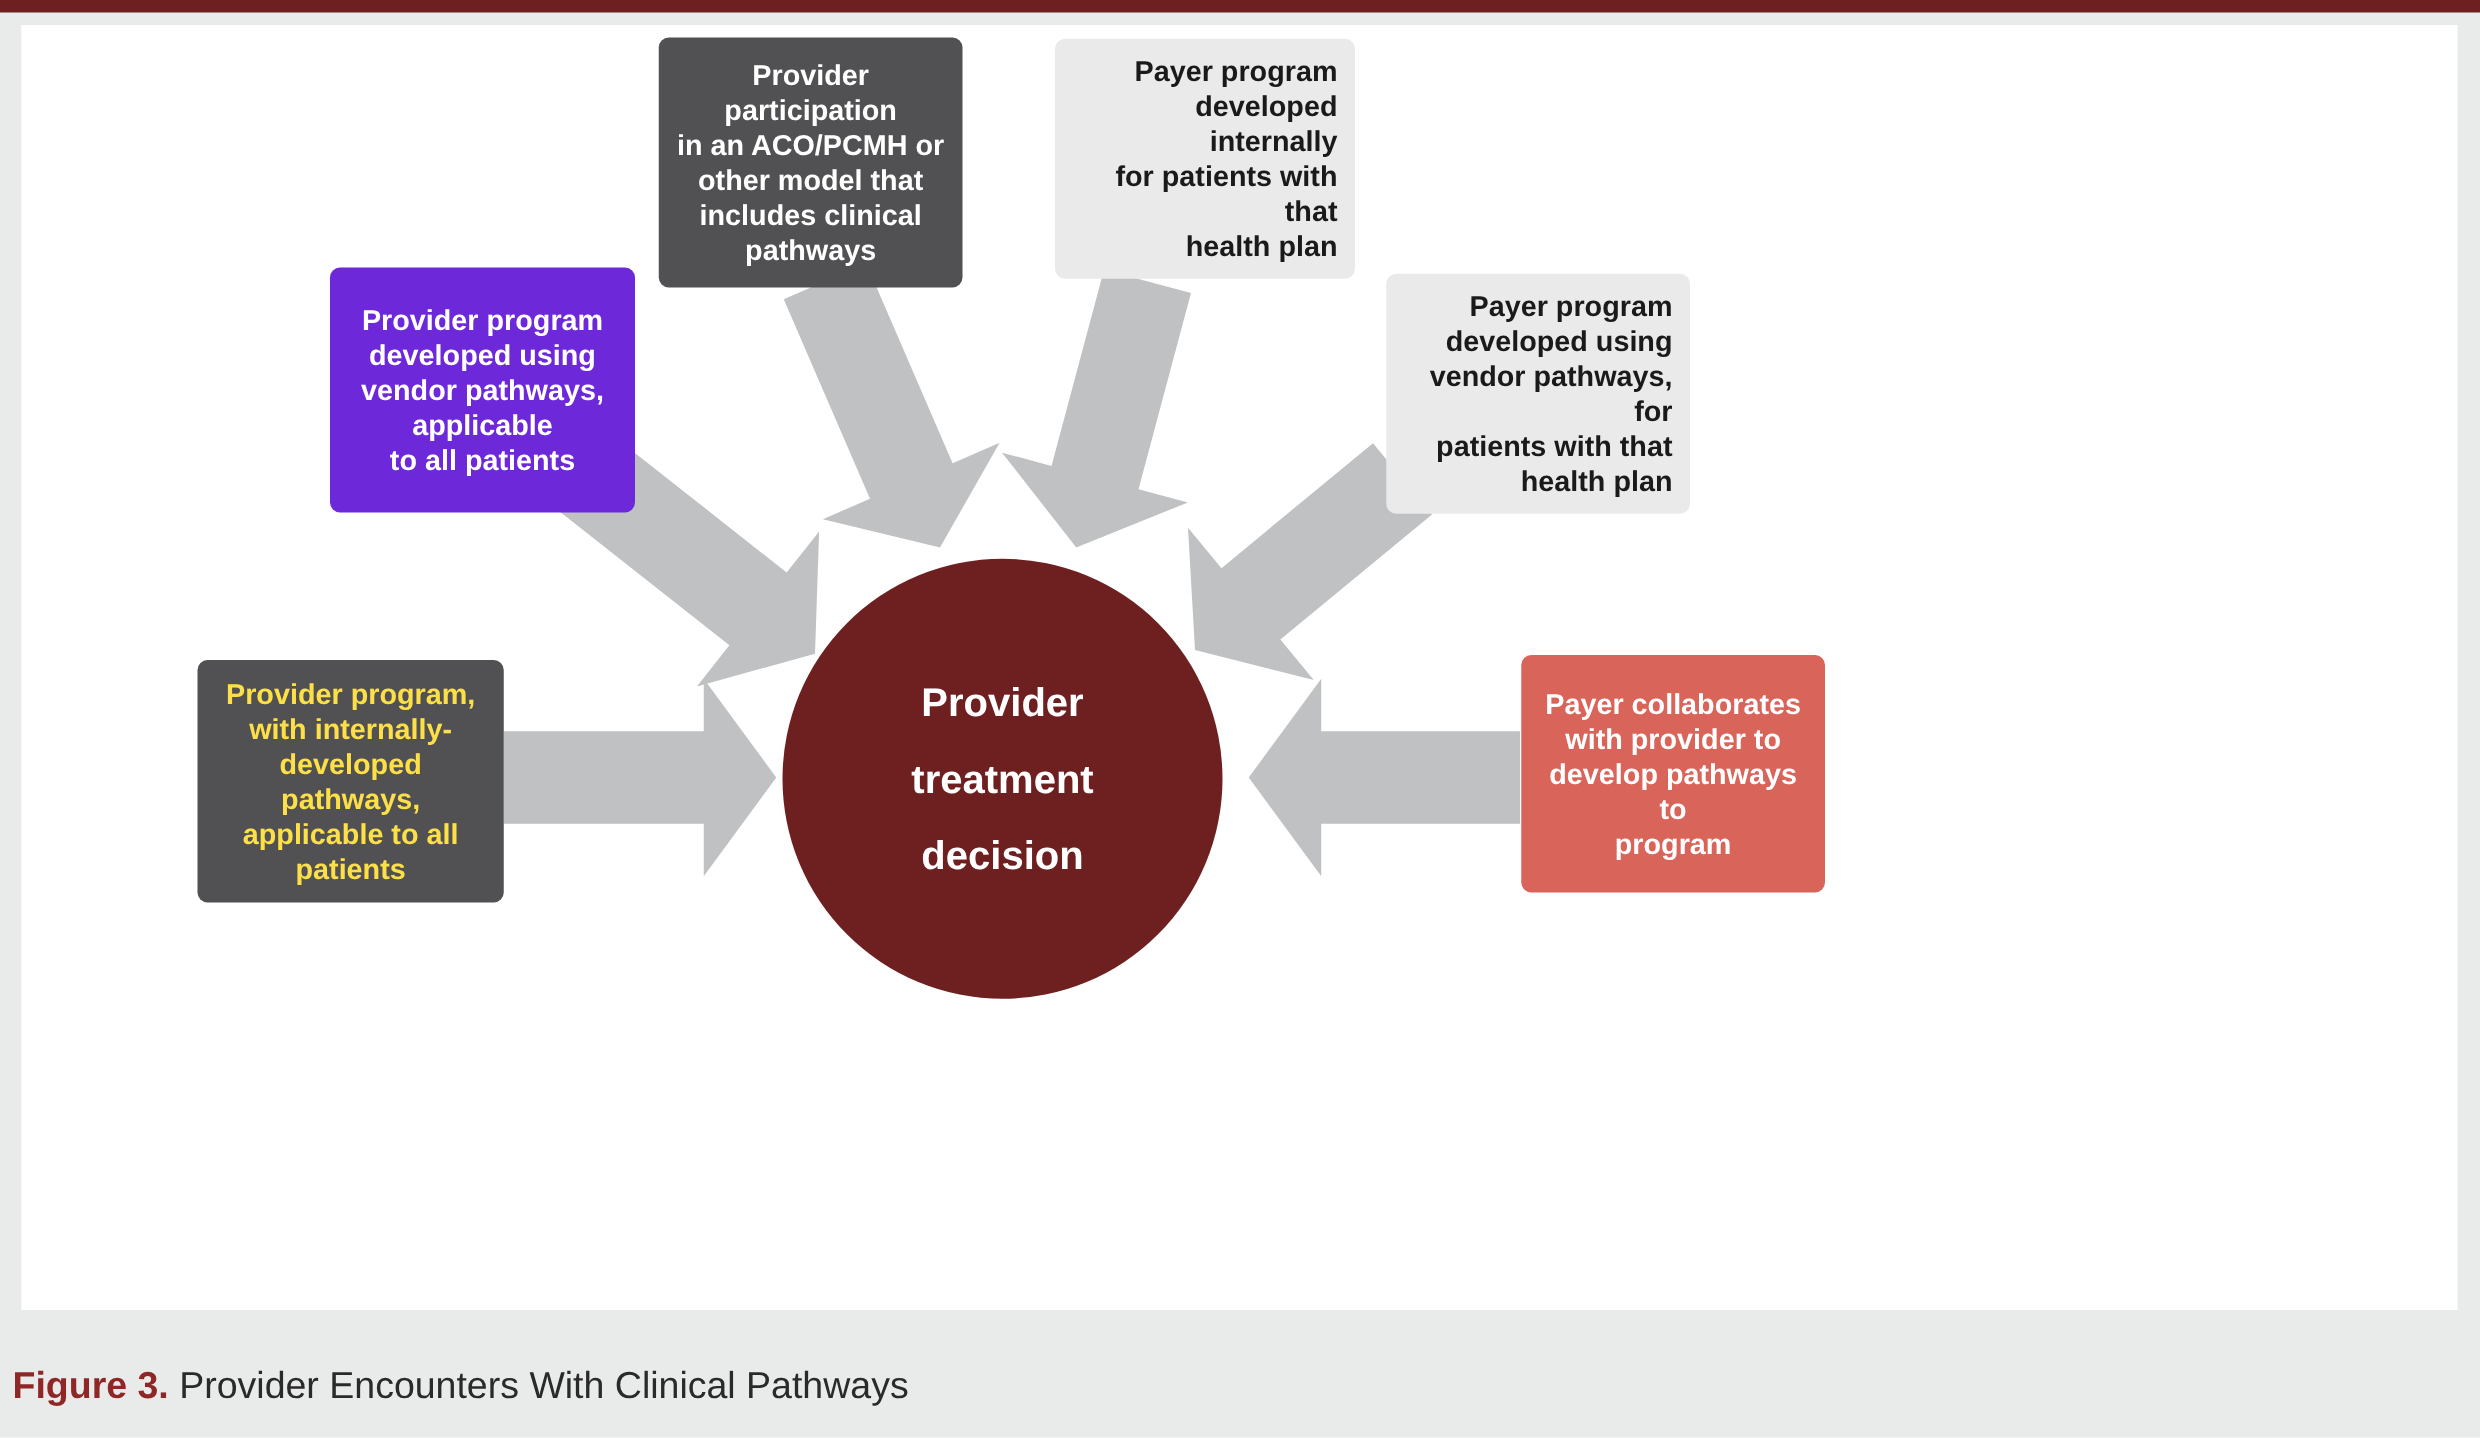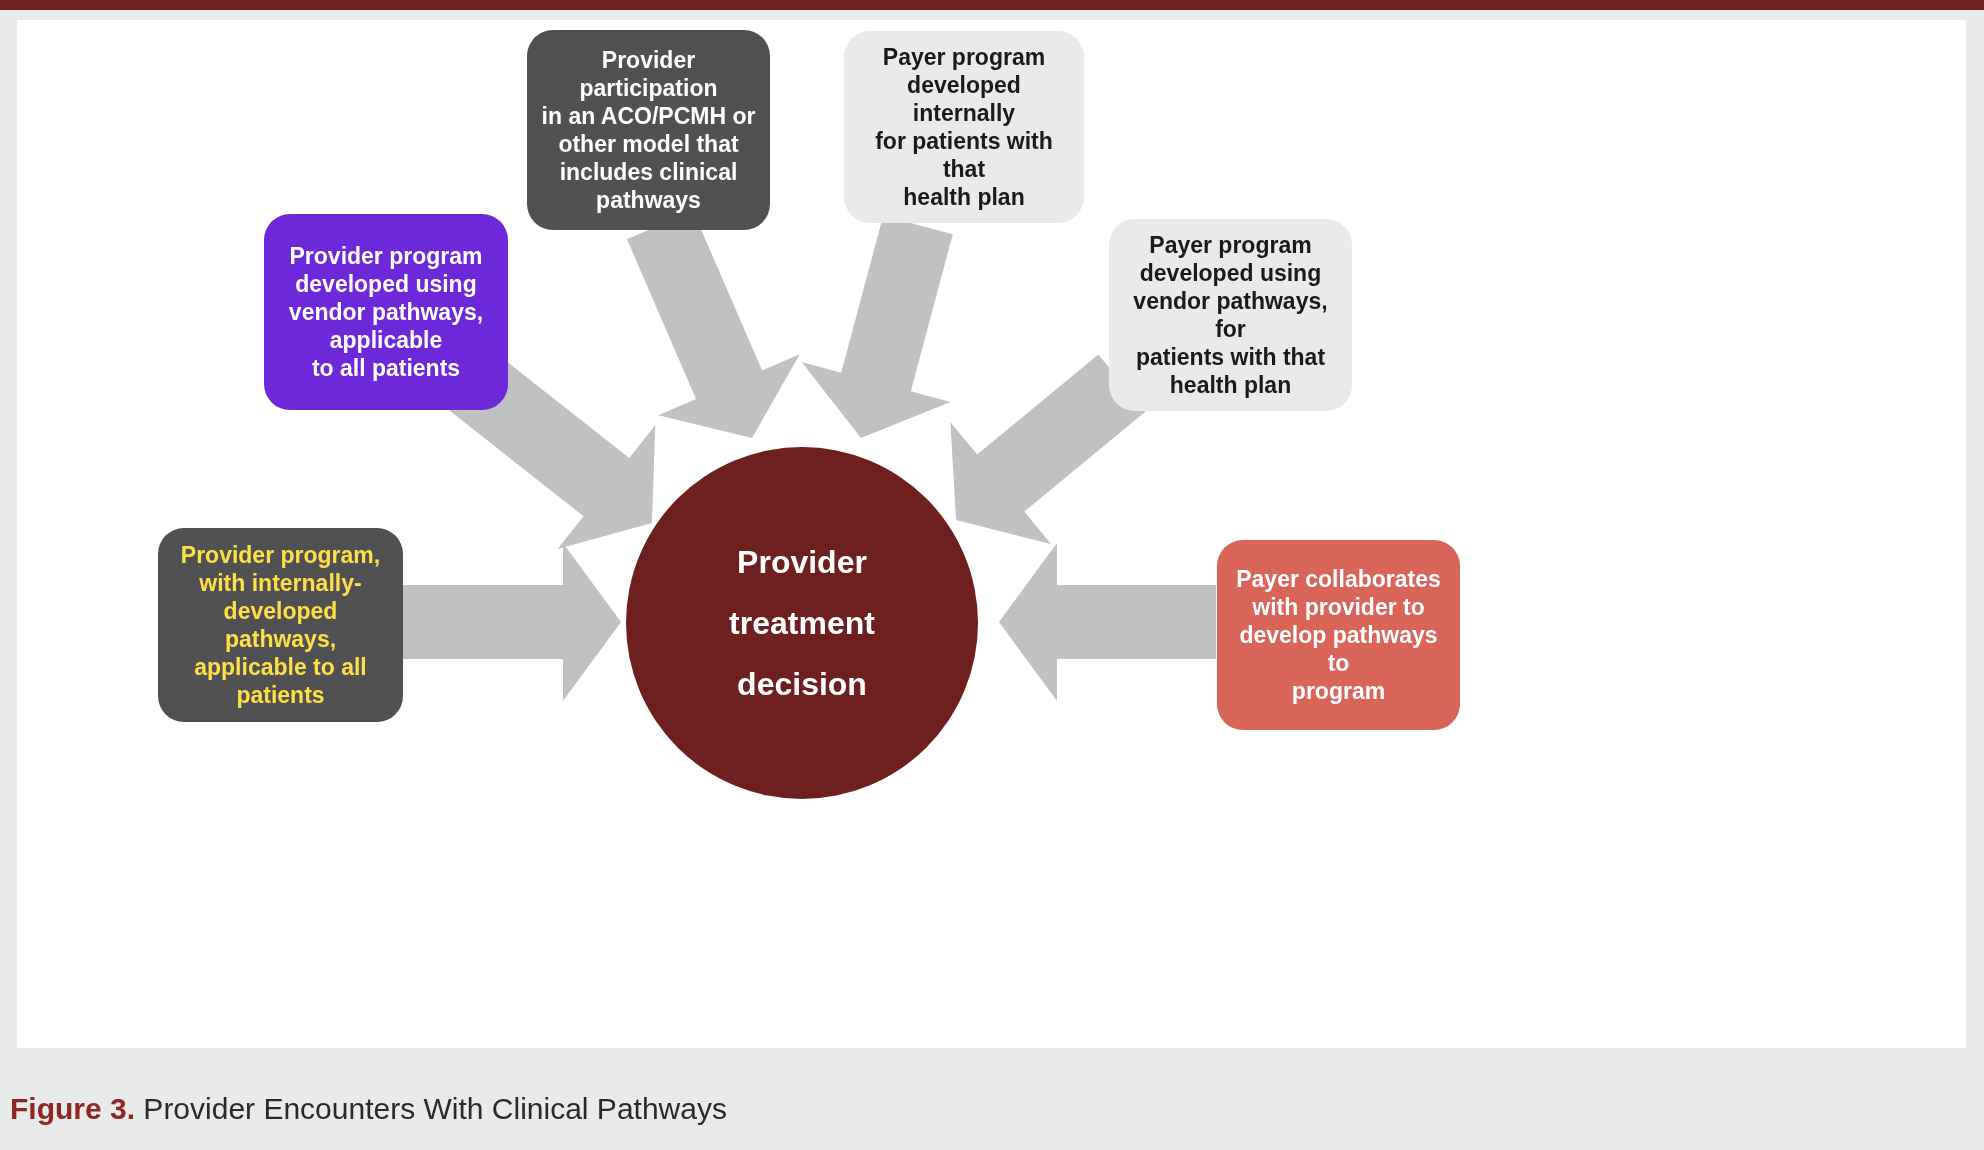--- a/index.html
+++ b/index.html
@@ -15,36 +15,36 @@
   }
   .panel{
     position:absolute;left:17px;top:20px;width:1949px;height:1028px;
     background:#ffffff;
   }
   .arrow-layer{
     position:absolute;left:0;top:0;width:1984px;height:1150px;
   }
   .node{
     position:absolute;
-    border-radius:26px;
+    border-radius:8px;
     display:flex;align-items:center;justify-content:center;
     text-align:center;
     font-weight:bold;font-size:23px;line-height:28px;
     white-space:pre-line;
     box-sizing:border-box;padding:10px 14px;
   }
   .node-dark{background:#515153;color:#ffffff;}
-  .node-light{background:#e9eae9;color:#1a1a1a;}
+  .node-light{background:#e9eae9;color:#1a1a1a;text-align:right;}
   .node-salmon{background:#d96459;color:#ffffff;}
   .node-1{left:527px;top:30px;width:243px;height:200px;}
   .node-2{left:264px;top:214px;width:244px;height:196px;}
   .node-3{left:158px;top:528px;width:245px;height:194px;}
   .node-4{left:844px;top:31px;width:240px;height:192px;}
   .node-5{left:1109px;top:219px;width:243px;height:192px;}
-  .node-6{left:1217px;top:540px;width:243px;height:190px;}
+  .node-6{left:1217px;top:524px;width:243px;height:190px;}
   .center-circle{
     position:absolute;left:626px;top:447px;width:352px;height:352px;
     border-radius:50%;
     background:#6e1f1f;color:#ffffff;
     display:flex;align-items:center;justify-content:center;
     text-align:center;
     font-weight:bold;font-size:32px;line-height:61px;
     white-space:pre-line;
   }
   .caption{

